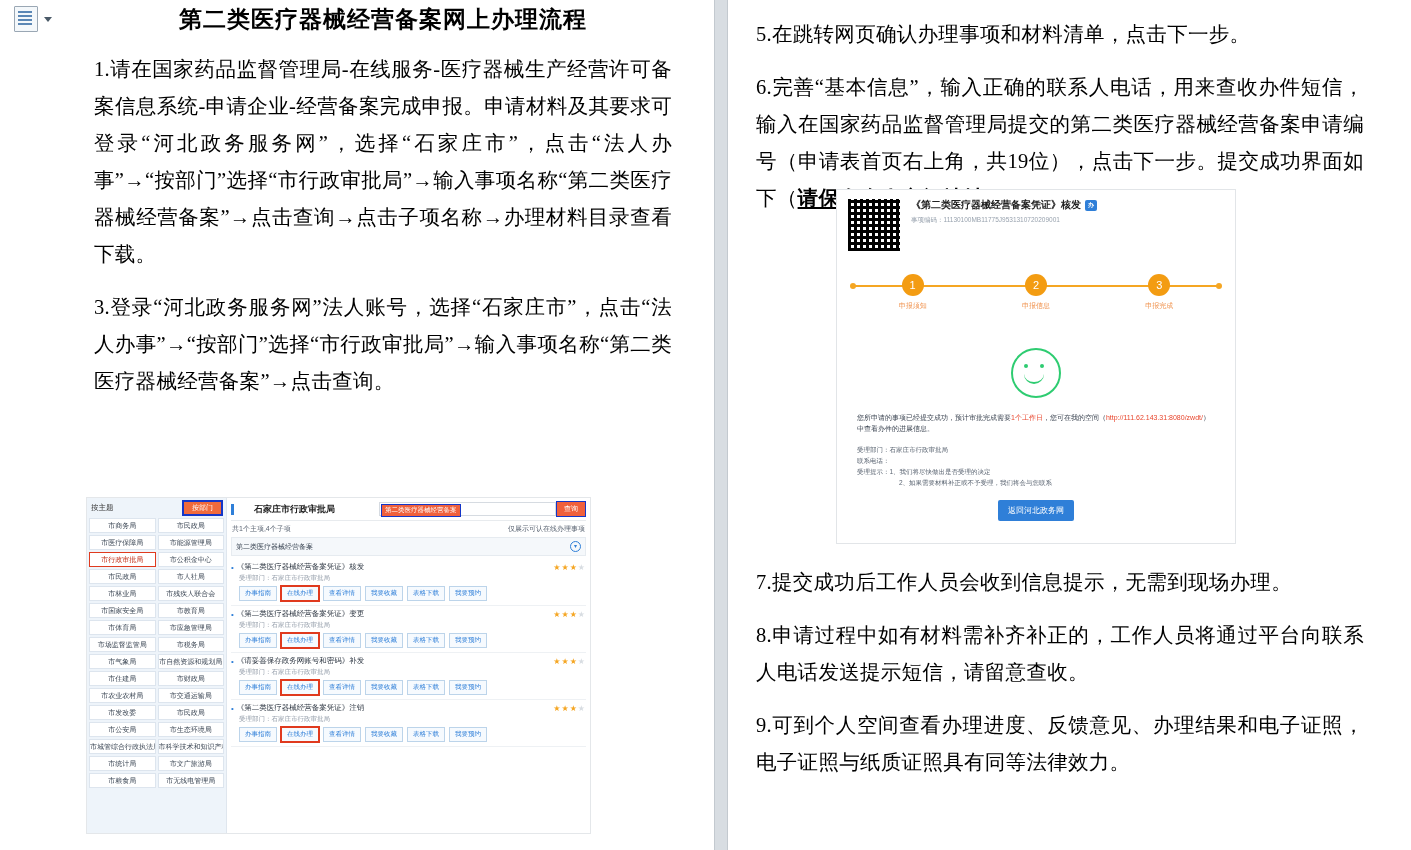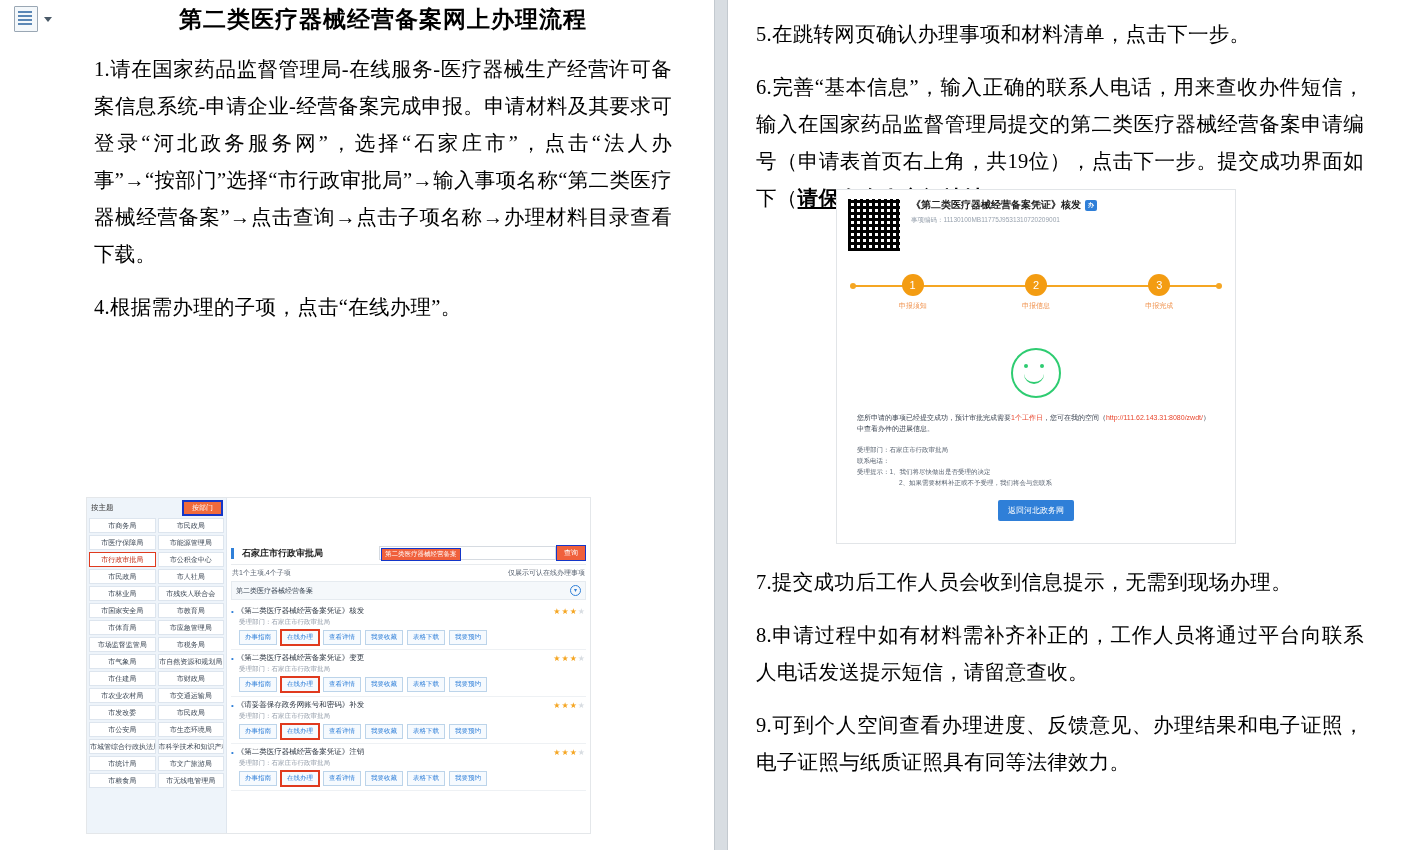--- a/index.html
+++ b/index.html
@@ -154,24 +154,23 @@
   }
   .shot1-right {
     flex: 1;
     padding: 3px 4px;
     box-sizing: border-box;
     background: #fff;
   }
   .s1-head {
     display: flex;
     align-items: center;
-    gap: 8px;
+    gap: 20px;
     border-bottom: 1px solid #e8ebee;
     padding-bottom: 3px;
-    margin-top: 44px;
   }
   .s1-head .bar {
     width: 3px;
     height: 11px;
     background: #2f7fd8;
   }
   .s1-head .t {
     font-size: 9px;
     color: #222;
     font-weight: bold;
@@ -425,21 +424,21 @@
   <div class="doc-icon-wrap">
     <div class="doc-icon"></div>
     <div class="doc-caret"></div>
   </div>
 
   <div class="divider"></div>
 
   <div class="col col-left">
     <h1 class="title">第二类医疗器械经营备案网上办理流程</h1>
     <p class="para">1.请在国家药品监督管理局-在线服务-医疗器械生产经营许可备案信息系统-申请企业-经营备案完成申报。申请材料及其要求可登录“河北政务服务网”，选择“石家庄市”，点击“法人办事”→“按部门”选择“市行政审批局”→输入事项名称“第二类医疗器械经营备案”→点击查询→点击子项名称→办理材料目录查看下载。</p>
-    <p class="para">4.根据需办理的子项，点击“在线办理”。</p>
+    <p class="para">3.登录“河北政务服务网”法人账号，选择“石家庄市”，点击“法人办事”→“按部门”选择“市行政审批局”→输入事项名称“第二类医疗器械经营备案”→点击查询。</p>
   </div>
 
   <div class="shot1">
     <div class="shot1-left">
       <div class="s1-toprow">
         <span class="lbl">按主题</span>
         <span class="s1-dept-btn">按部门</span>
       </div>
       <div class="s1-grid">
         <div class="s1-cell">市商务局</div>

